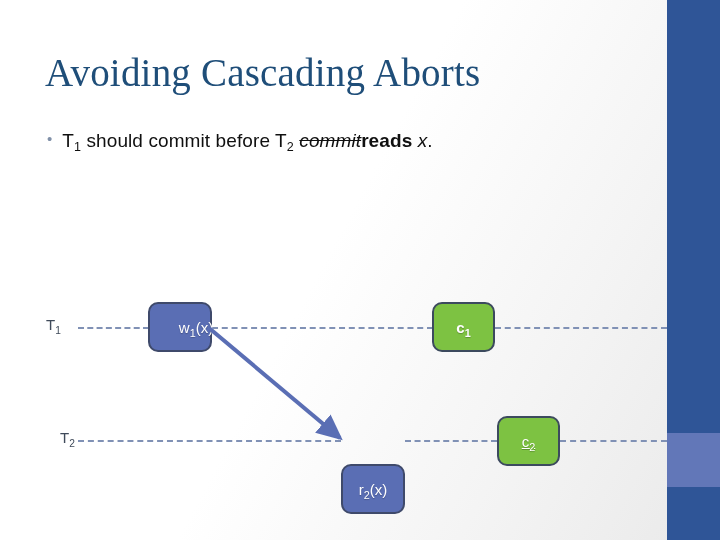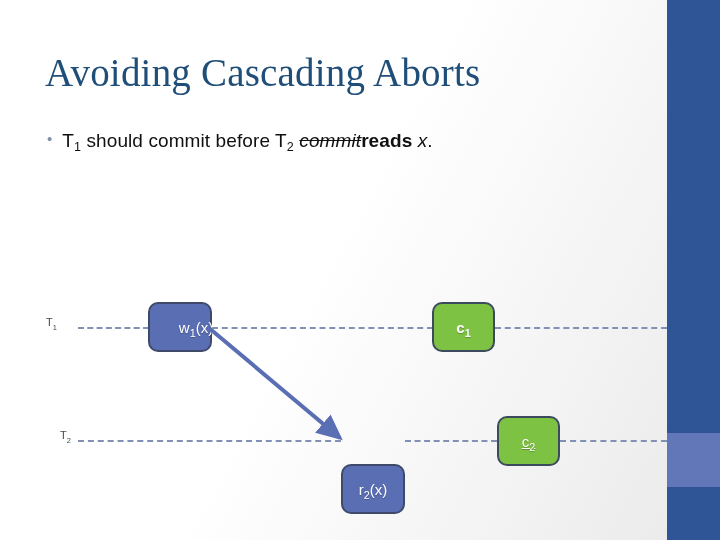--- a/index.html
+++ b/index.html
@@ -78,21 +78,21 @@
     text-decoration: line-through;
     font-style: italic;
   }
   .bold { font-weight: bold; }
   .ital { font-style: italic; }
 
   
   .tl-label {
     position: absolute;
     color: #3F4A5A;
-    font-size: 11px;
+    font-size: 15px;
   }
   .tl-label sub {
     font-size: 0.68em;
     vertical-align: baseline;
     position: relative;
     top: 4px;
   }
   .dash-line {
     position: absolute;
     height: 0;

